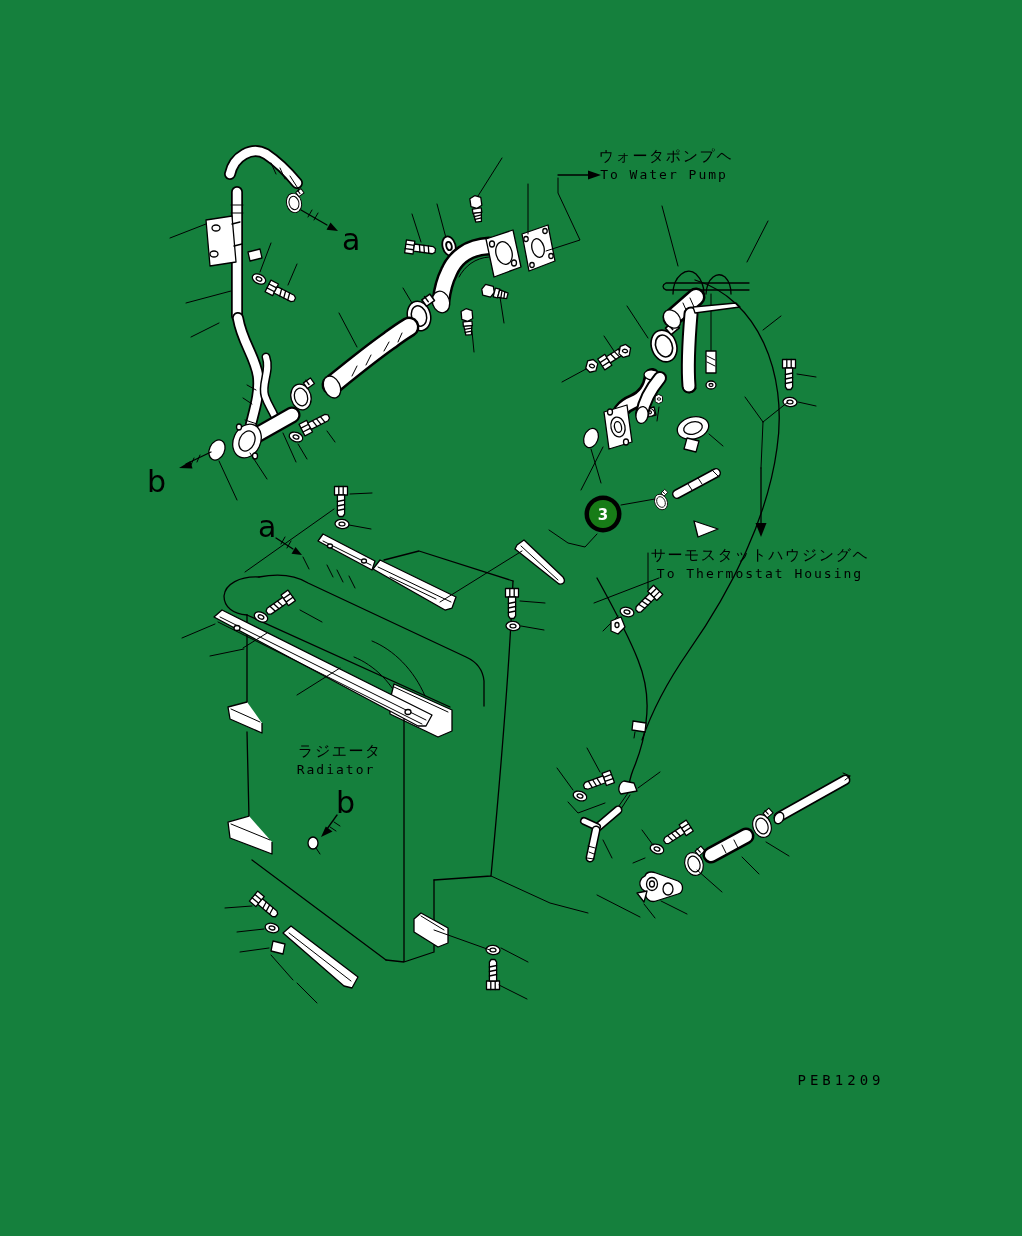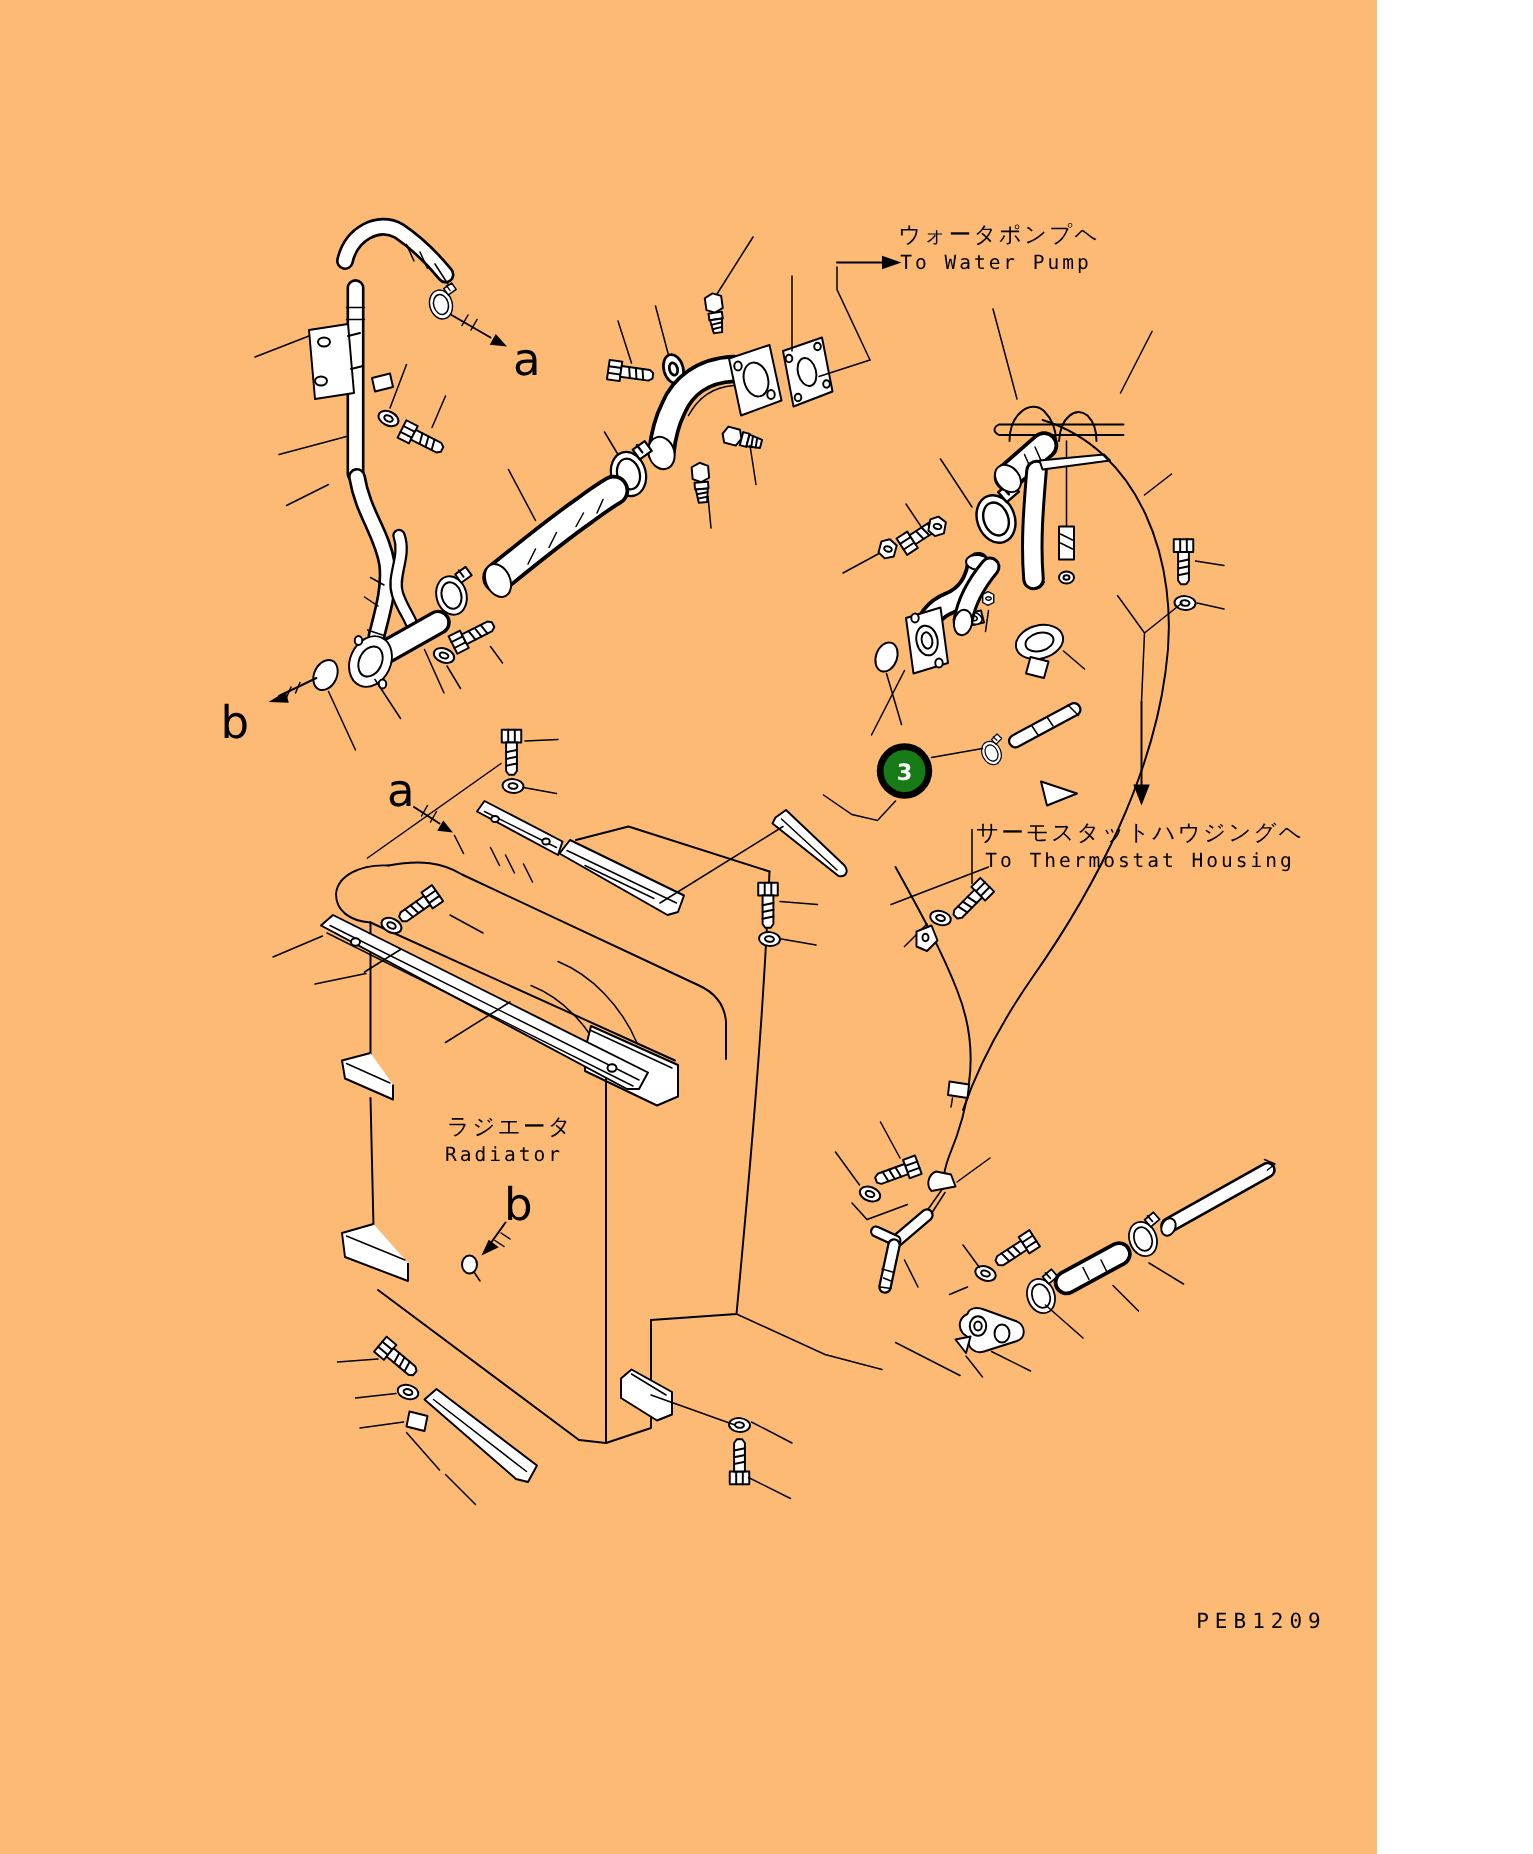--- a/index.html
+++ b/index.html
@@ -1,16 +1,16 @@
 <!DOCTYPE html>
 <html><head>
 <meta charset="utf-8">
 <style>
   html,body{margin:0;padding:0;background:#ffffff;}
-  .stage{position:relative;width:918px;height:1236px;background:#fdba74;overflow:hidden;
+  .stage{position:relative;width:1022px;height:1236px;background:#15803d;overflow:hidden;
          font-family:"DejaVu Sans",sans-serif;}
   svg{display:block}
   .ln{fill:none;stroke:#000;stroke-width:1.3;stroke-linecap:round;stroke-linejoin:round;}
   .thin{fill:none;stroke:#000;stroke-width:1;stroke-linecap:round;}
   .fw{fill:#fff;stroke:#000;stroke-width:1.3;stroke-linejoin:round;}
   .to{fill:none;stroke:#000;stroke-linecap:round;stroke-linejoin:round;}
   .ti{fill:none;stroke:#fff;stroke-linecap:round;stroke-linejoin:round;}
   .solid{fill:#000;stroke:none;}
   .jp{font-family:"DejaVu Sans",sans-serif;font-size:15px;letter-spacing:1.5px;fill:#000;}
   .en{font-family:"DejaVu Sans Mono",monospace;font-size:13px;letter-spacing:2px;fill:#000;}

